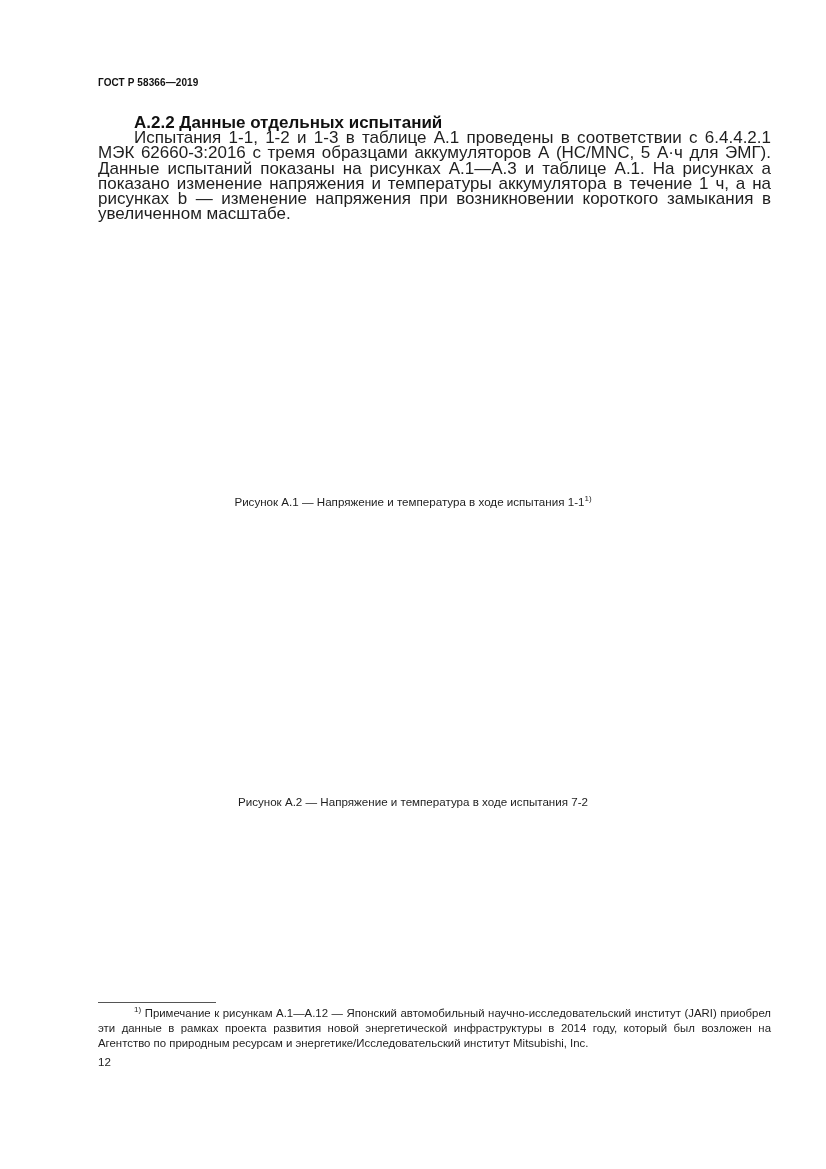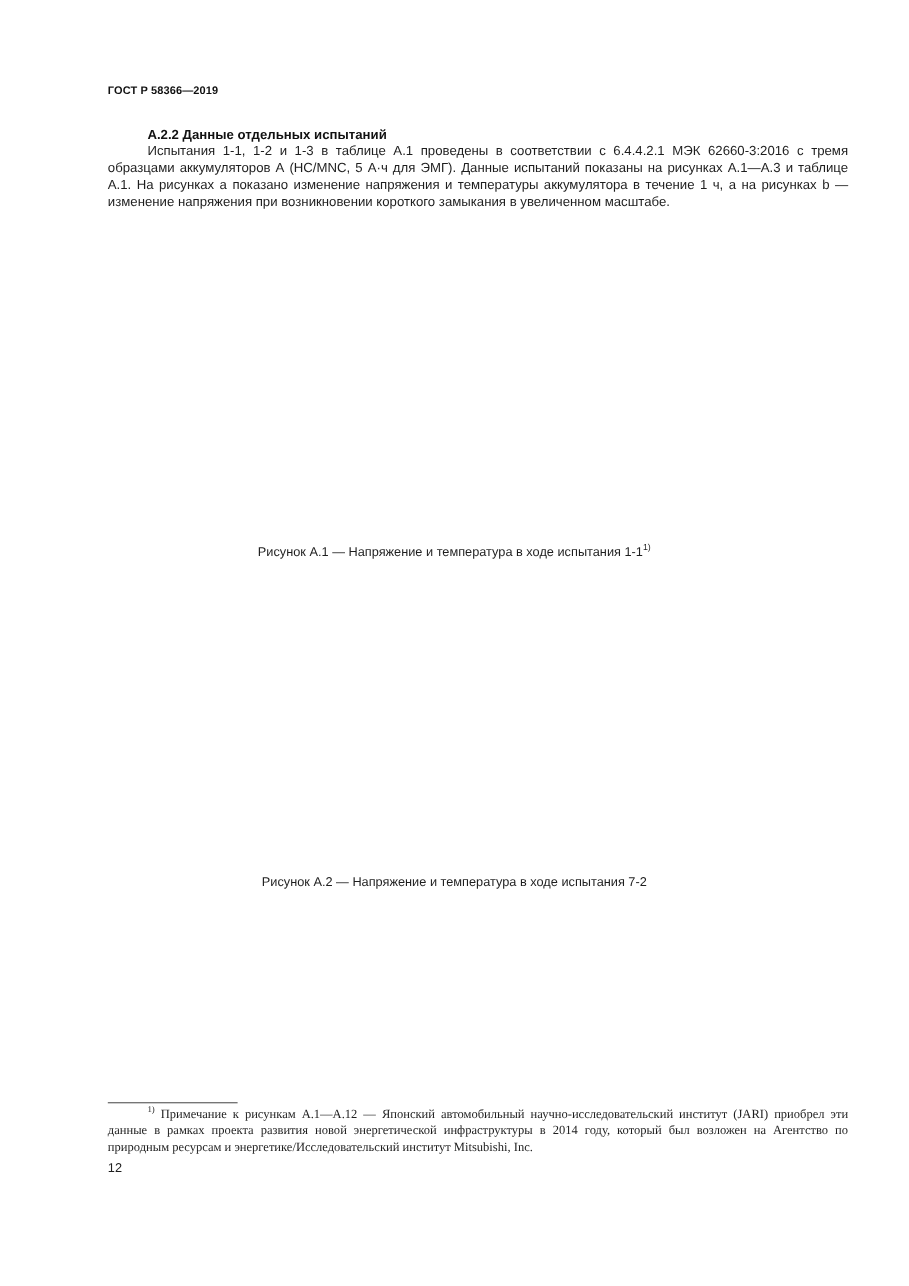--- a/index.html
+++ b/index.html
@@ -28,21 +28,21 @@
       font-size: 10px;
       font-weight: bold;
       letter-spacing: 0.1px;
       color: #111;
     }
     .body-text {
       position: absolute;
       left: 98px;
       top: 115px;
       width: 673px;
-      font-size: 12px;
+      font-size: 17px;
       line-height: 15.2px;
       color: #1e1e1e;
     }
     .indent-line {
       padding-left: 36px;
       white-space: nowrap;
     }
     .section-title {
       font-weight: bold;
       color: #111;
@@ -89,21 +89,20 @@
       top: 1006px;
       width: 673px;
       font-size: 11.4px;
       line-height: 15.2px;
       color: #1e1e1e;
       text-align: justify;
     }
     .footnote p {
       margin: 0;
       text-indent: 36px;
-      font-family: Liberation Serif, serif;
     }
     .page-number {
       position: absolute;
       left: 98px;
       top: 1055px;
       font-size: 11.6px;
       color: #1e1e1e;
     }
   </style>
 </head>

